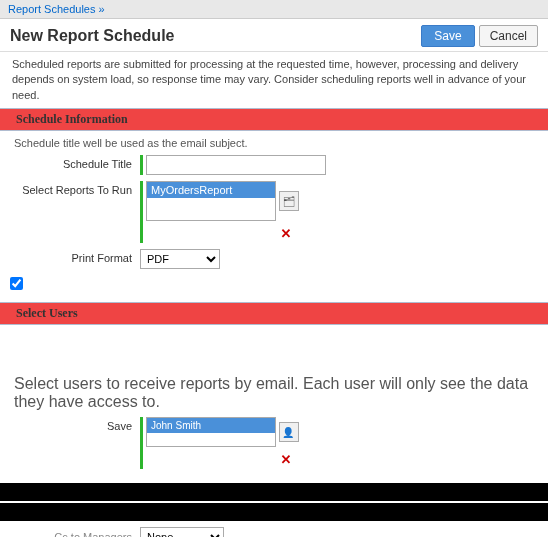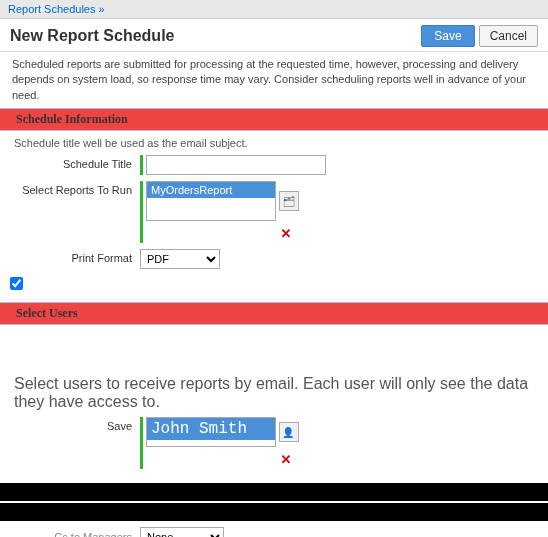--- a/index.html
+++ b/index.html
@@ -202,22 +202,21 @@
       color: #555;
       margin-bottom: 6px;
       padding-left: 4px;
       margin-top: 44px;
     }
     .users-listbox {
       border: 1px solid #aaa;
       background: #fff;
       width: 130px;
       min-height: 30px;
-      font-size: 16px;
-      font-family: Liberation Mono, monospace;
+      font-size: 10px;
     }
     .users-listbox-item {
       padding: 2px 4px;
       background: #4a90d9;
       color: #fff;
     }
 
     
     .redacted-bar {
       background: #000;

